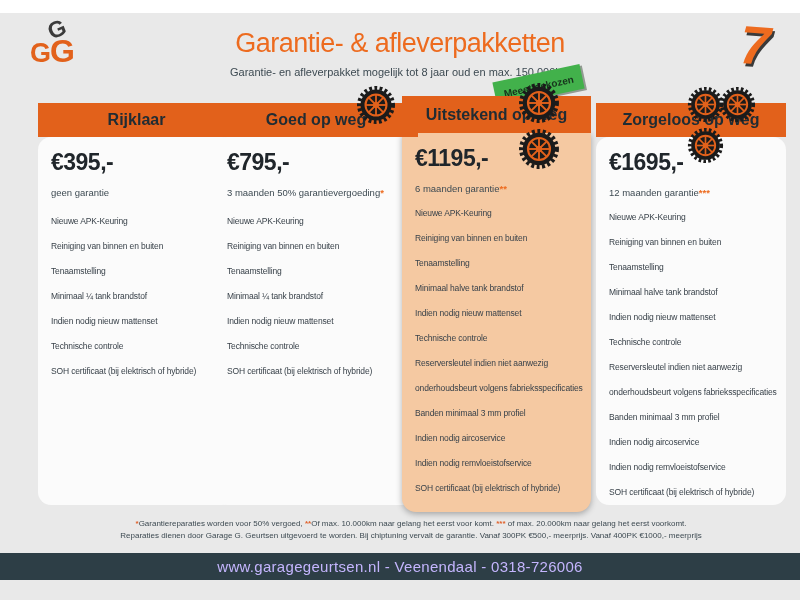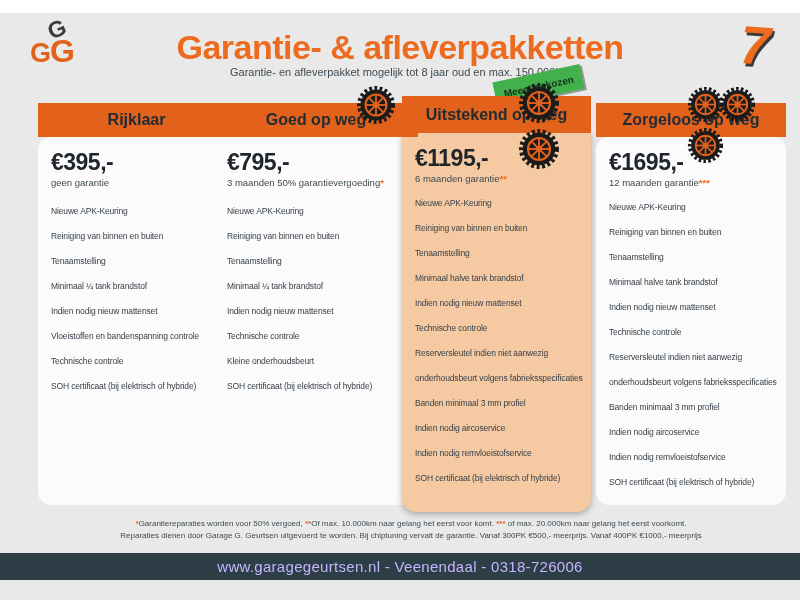--- a/index.html
+++ b/index.html
@@ -8,37 +8,37 @@
 
   .top-strip { position:absolute; top:0; left:0; width:800px; height:13px; background:#ffffff; }
 
   
   .logo { position:absolute; left:28px; top:18px; width:72px; height:62px; }
   .logo .g-top { position:absolute; left:20px; top:-2px; font-size:23px; font-weight:800; color:#3b3b3b; transform:rotate(-22deg); }
   .logo .g-left { position:absolute; left:2px; top:20px; font-size:27px; font-weight:800; color:#e2611b; }
   .logo .g-right { position:absolute; left:22px; top:15px; font-size:32px; font-weight:800; color:#e2611b; }
 
   .page-title { position:absolute; top:28px; left:0; width:800px; text-align:center;
-                font-size:34px; font-weight:700; color:#ed6b1f; letter-spacing:-0.5px; }
+                font-size:27px; font-weight:400; color:#ed6b1f; letter-spacing:-0.5px; }
   .page-subtitle { position:absolute; top:66px; left:0; width:800px; text-align:center;
                    font-size:11px; color:#3d4a52; }
 
   .corner-numeral { position:absolute; left:740px; top:14px; font-size:54px; font-weight:800;
                     font-style:italic; color:#ed6b1f; text-shadow:2px 3px 0 #3a3a3a; transform:rotate(4deg); }
 
   
   .cards { position:absolute; top:103px; left:0; width:800px; height:420px; }
   .col { position:absolute; top:0; }
   .col-header { position:relative; z-index:2; height:34px; background:#e2611b; display:flex;
                 align-items:center; justify-content:center; }
   .col-header span { font-size:16px; font-weight:700; color:#212c33; }
   .col-body { position:relative; z-index:1; background:#fbfbfb; height:368px; padding:12px 13px 0 13px;border-radius:13px; }
 
   .price { font-size:23px; font-weight:800; color:#20262b; letter-spacing:-0.5px; }
-  .terms { margin-top:1px; font-size:9.5px; color:#3d4a52; white-space:nowrap; }
+  .terms { margin-top:11px; font-size:9.5px; color:#3d4a52; white-space:nowrap; }
   .terms .accent { color:#ed6b1f; font-weight:700; }
 
   ul.list { list-style:none; margin-top:11px; }
   ul.list li { font-size:8.5px; letter-spacing:-0.15px; line-height:25px; color:#39424a; white-space:nowrap; }
 
   .col-1 { left:22px;  width:213px;padding-left:16px; }
   .col-2 { left:214px; width:204px; }
   .col-3 { left:402px; width:189px; top:-7px; }
   .col-4 { left:596px; width:190px; }
 
@@ -118,21 +118,20 @@
     </div>
     <div class="col-body">
       <div class="price">€395,-</div>
       <div class="terms"><span>geen garantie</span><span class="accent"></span></div>
       <ul class="list">
           <li>Nieuwe APK-Keuring</li>
           <li>Reiniging van binnen en buiten</li>
           <li>Tenaamstelling</li>
           <li>Minimaal ¼  tank brandstof</li>
           <li>Indien nodig nieuw mattenset</li>
-          <li>Vloeistoffen en bandenspanning controle</li>
           <li>Technische controle</li>
           <li>SOH certificaat (bij elektrisch of hybride)</li>
         </ul>
     </div>
   </div>
 
   <div class="col col-2">
     <div class="tires">
       <svg class="tire" width="40" height="40" viewBox="0 0 40 40">
           <use href="#tireg"></use>
@@ -144,21 +143,20 @@
     <div class="col-body">
       <div class="price">€795,-</div>
       <div class="terms"><span>3 maanden 50% garantievergoeding</span><span class="accent">*</span></div>
       <ul class="list">
           <li>Nieuwe APK-Keuring</li>
           <li>Reiniging van binnen en buiten</li>
           <li>Tenaamstelling</li>
           <li>Minimaal ¼ tank brandstof</li>
           <li>Indien nodig nieuw mattenset</li>
           <li>Technische controle</li>
-          <li>Kleine onderhoudsbeurt</li>
           <li>SOH certificaat (bij elektrisch of hybride)</li>
         </ul>
     </div>
   </div>
 
   <div class="col col-3">
     <div class="badge">
       <span>Meest gekozen</span>
     </div>
     <div class="tires">

